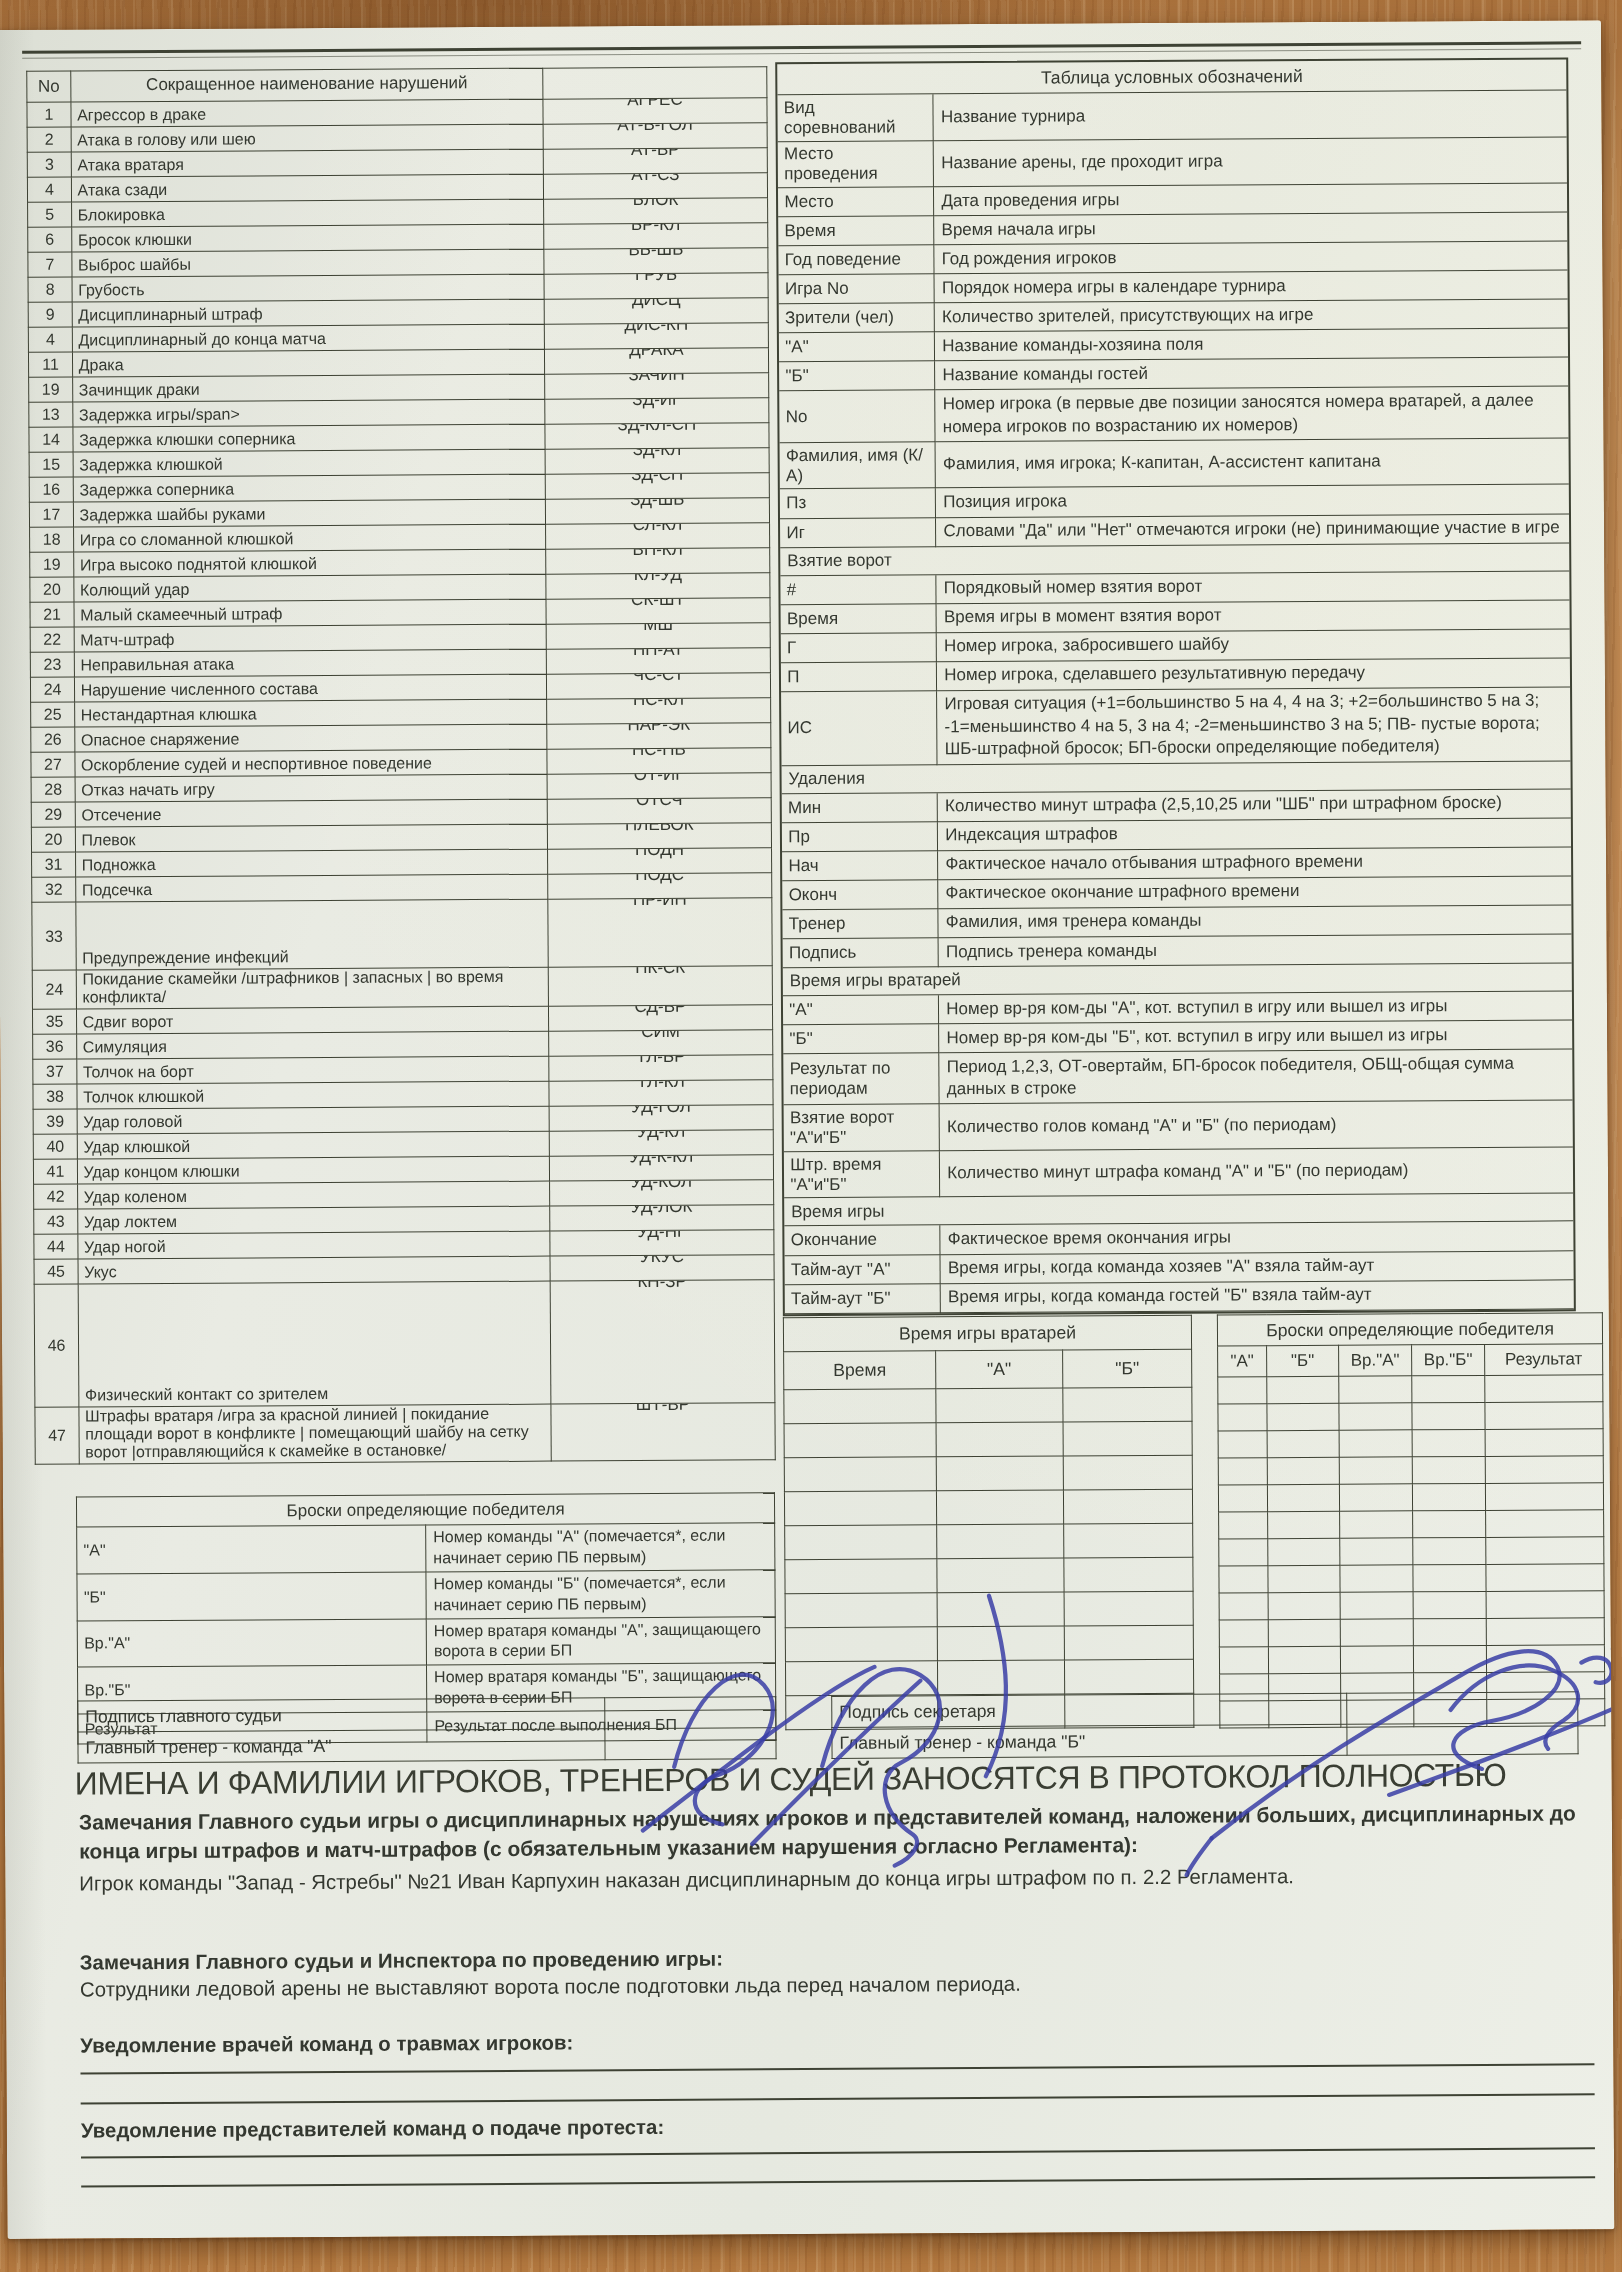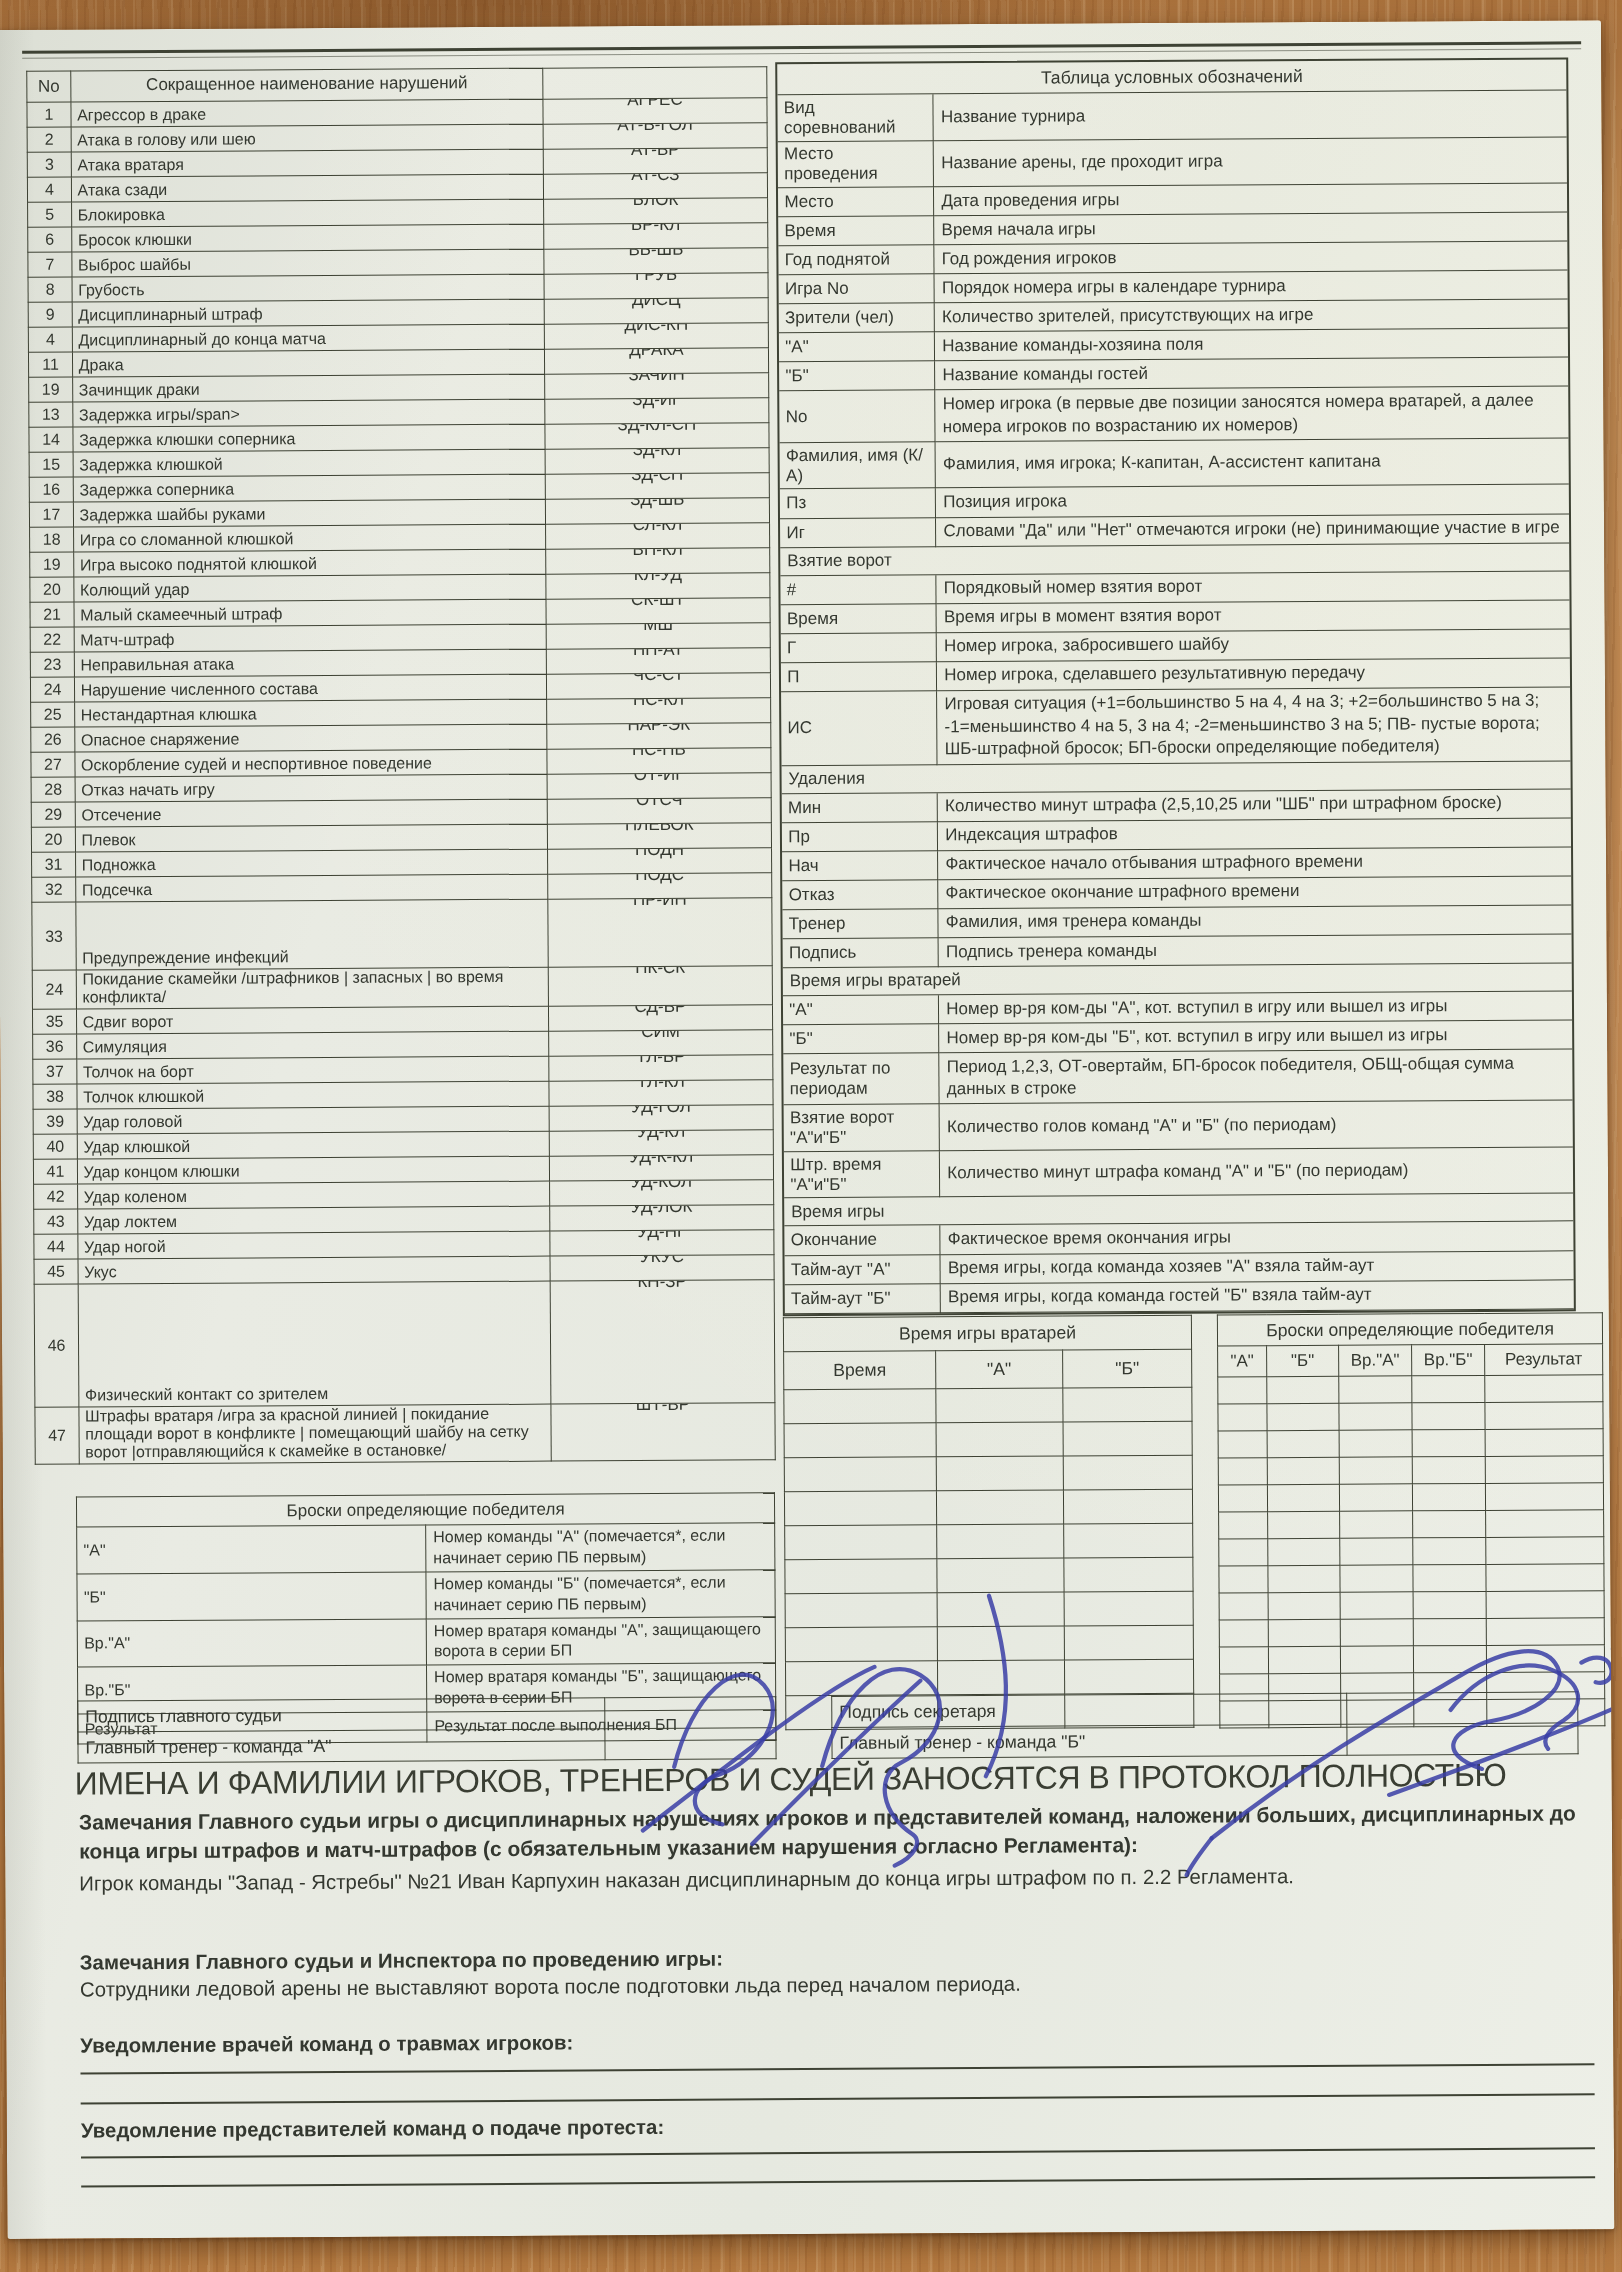--- a/index.html
+++ b/index.html
@@ -419,21 +419,21 @@
                   <td class="term">Место</td>
                   <td class="desc">Дата проведения игры</td>
                 </tr>
 
                 <tr>
                   <td class="term">Время</td>
                   <td class="desc">Время начала игры</td>
                 </tr>
 
                 <tr>
-                  <td class="term">Год поднятой</td>
+                  <td class="term">Год поведение</td>
                   <td class="desc">Год рождения игроков</td>
                 </tr>
 
                 <tr>
                   <td class="term">Игра No</td>
                   <td class="desc">Порядок номера игры в календаре турнира</td>
                 </tr>
 
                 <tr>
                   <td class="term">Зрители (чел)</td>
@@ -520,21 +520,21 @@
                   <td class="term">Пр</td>
                   <td class="desc">Индексация штрафов</td>
                 </tr>
 
                 <tr>
                   <td class="term">Нач</td>
                   <td class="desc">Фактическое начало отбывания штрафного времени</td>
                 </tr>
 
                 <tr>
-                  <td class="term">Отказ</td>
+                  <td class="term">Оконч</td>
                   <td class="desc">Фактическое окончание штрафного времени</td>
                 </tr>
 
                 <tr>
                   <td class="term">Тренер</td>
                   <td class="desc">Фамилия, имя тренера команды</td>
                 </tr>
 
                 <tr>
                   <td class="term">Подпись</td>

